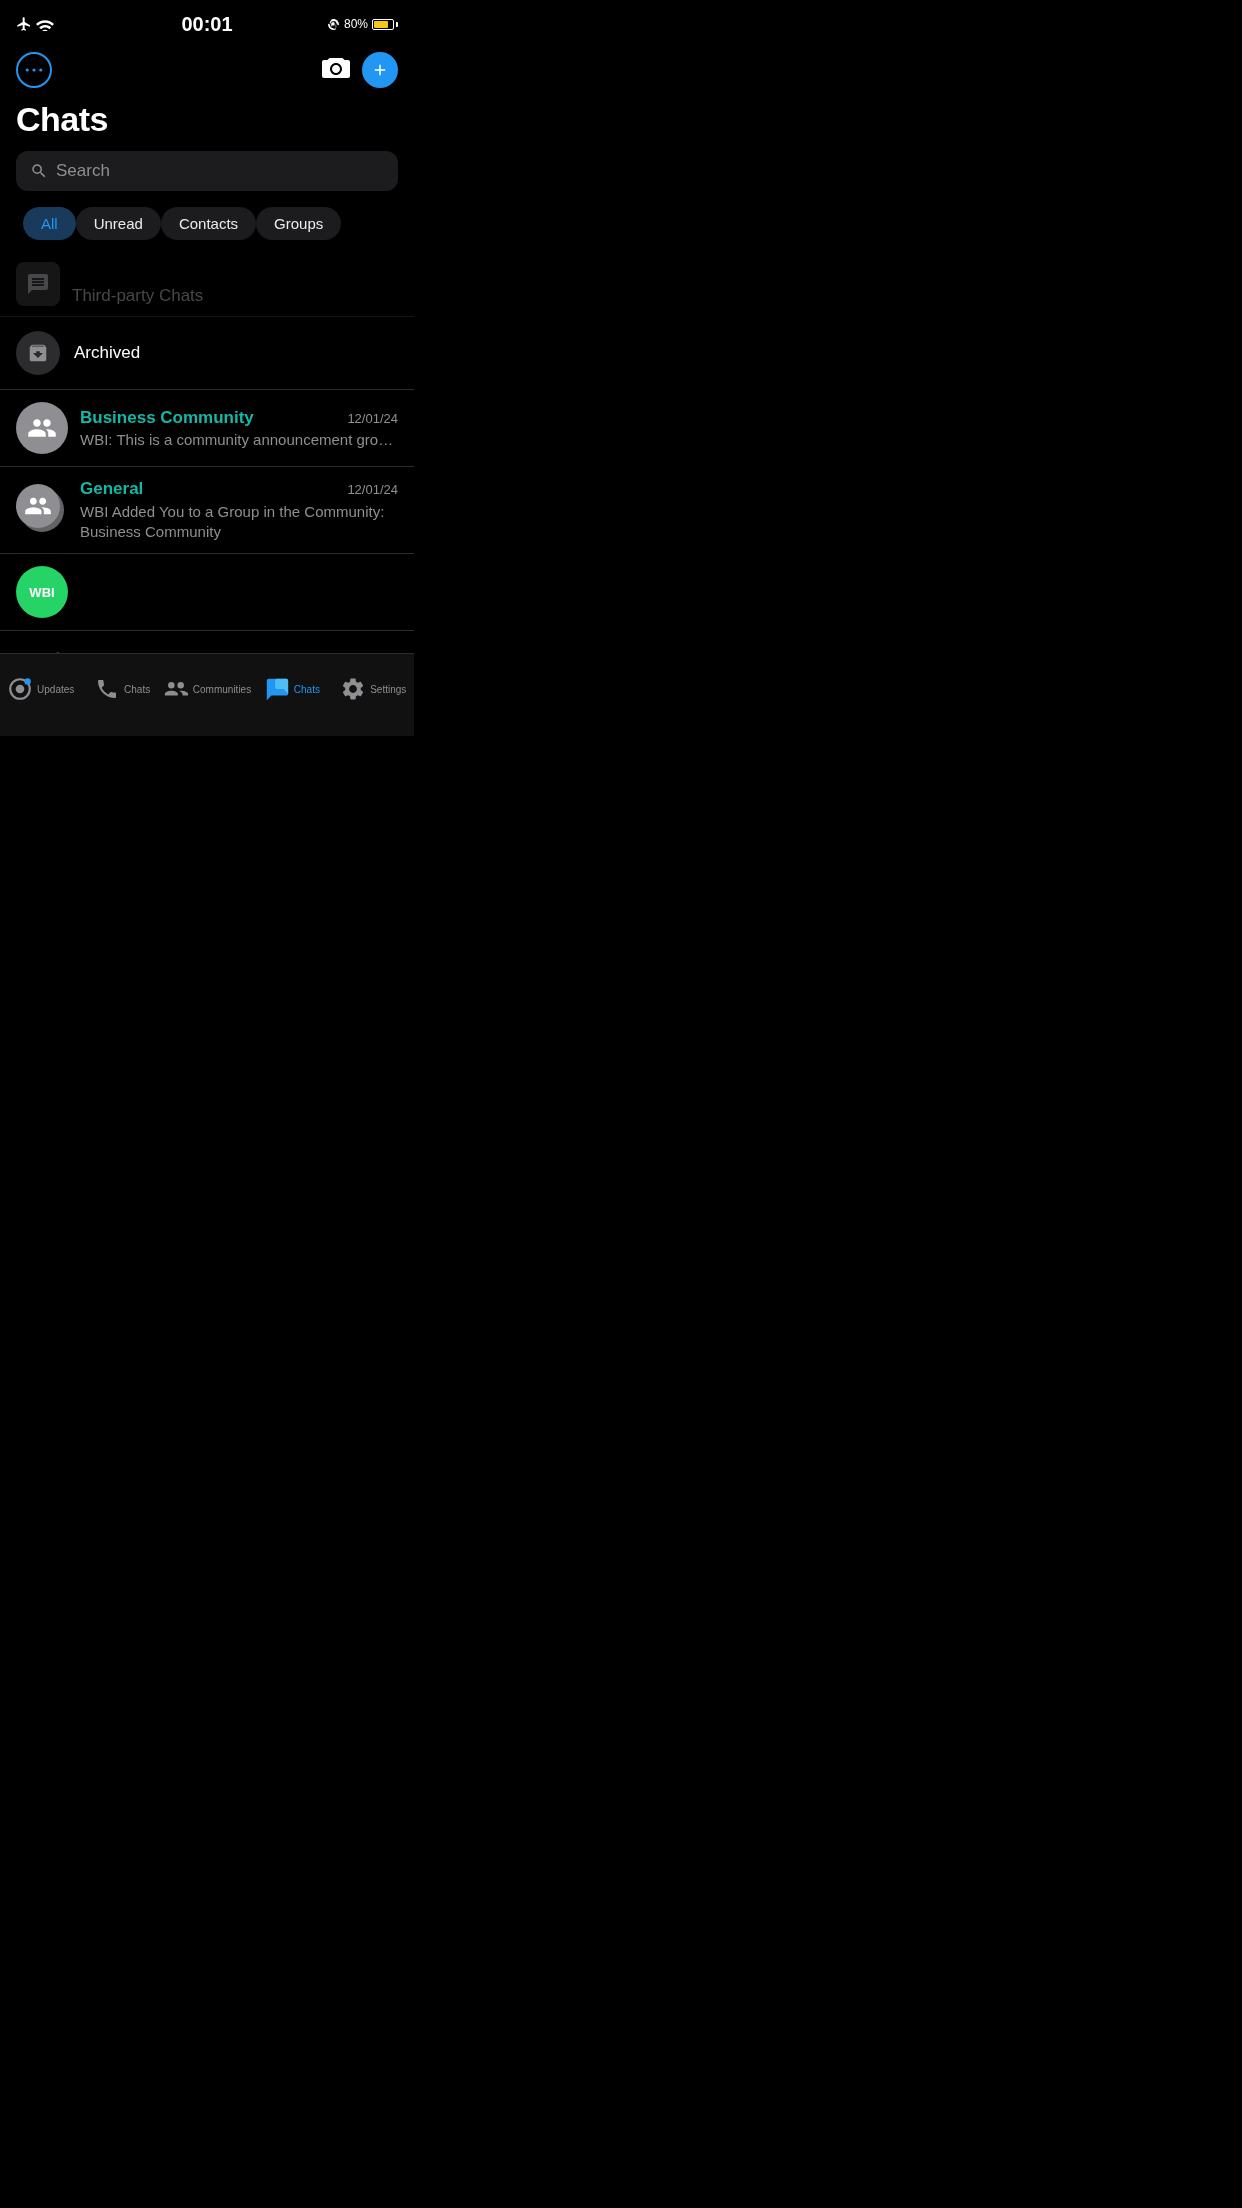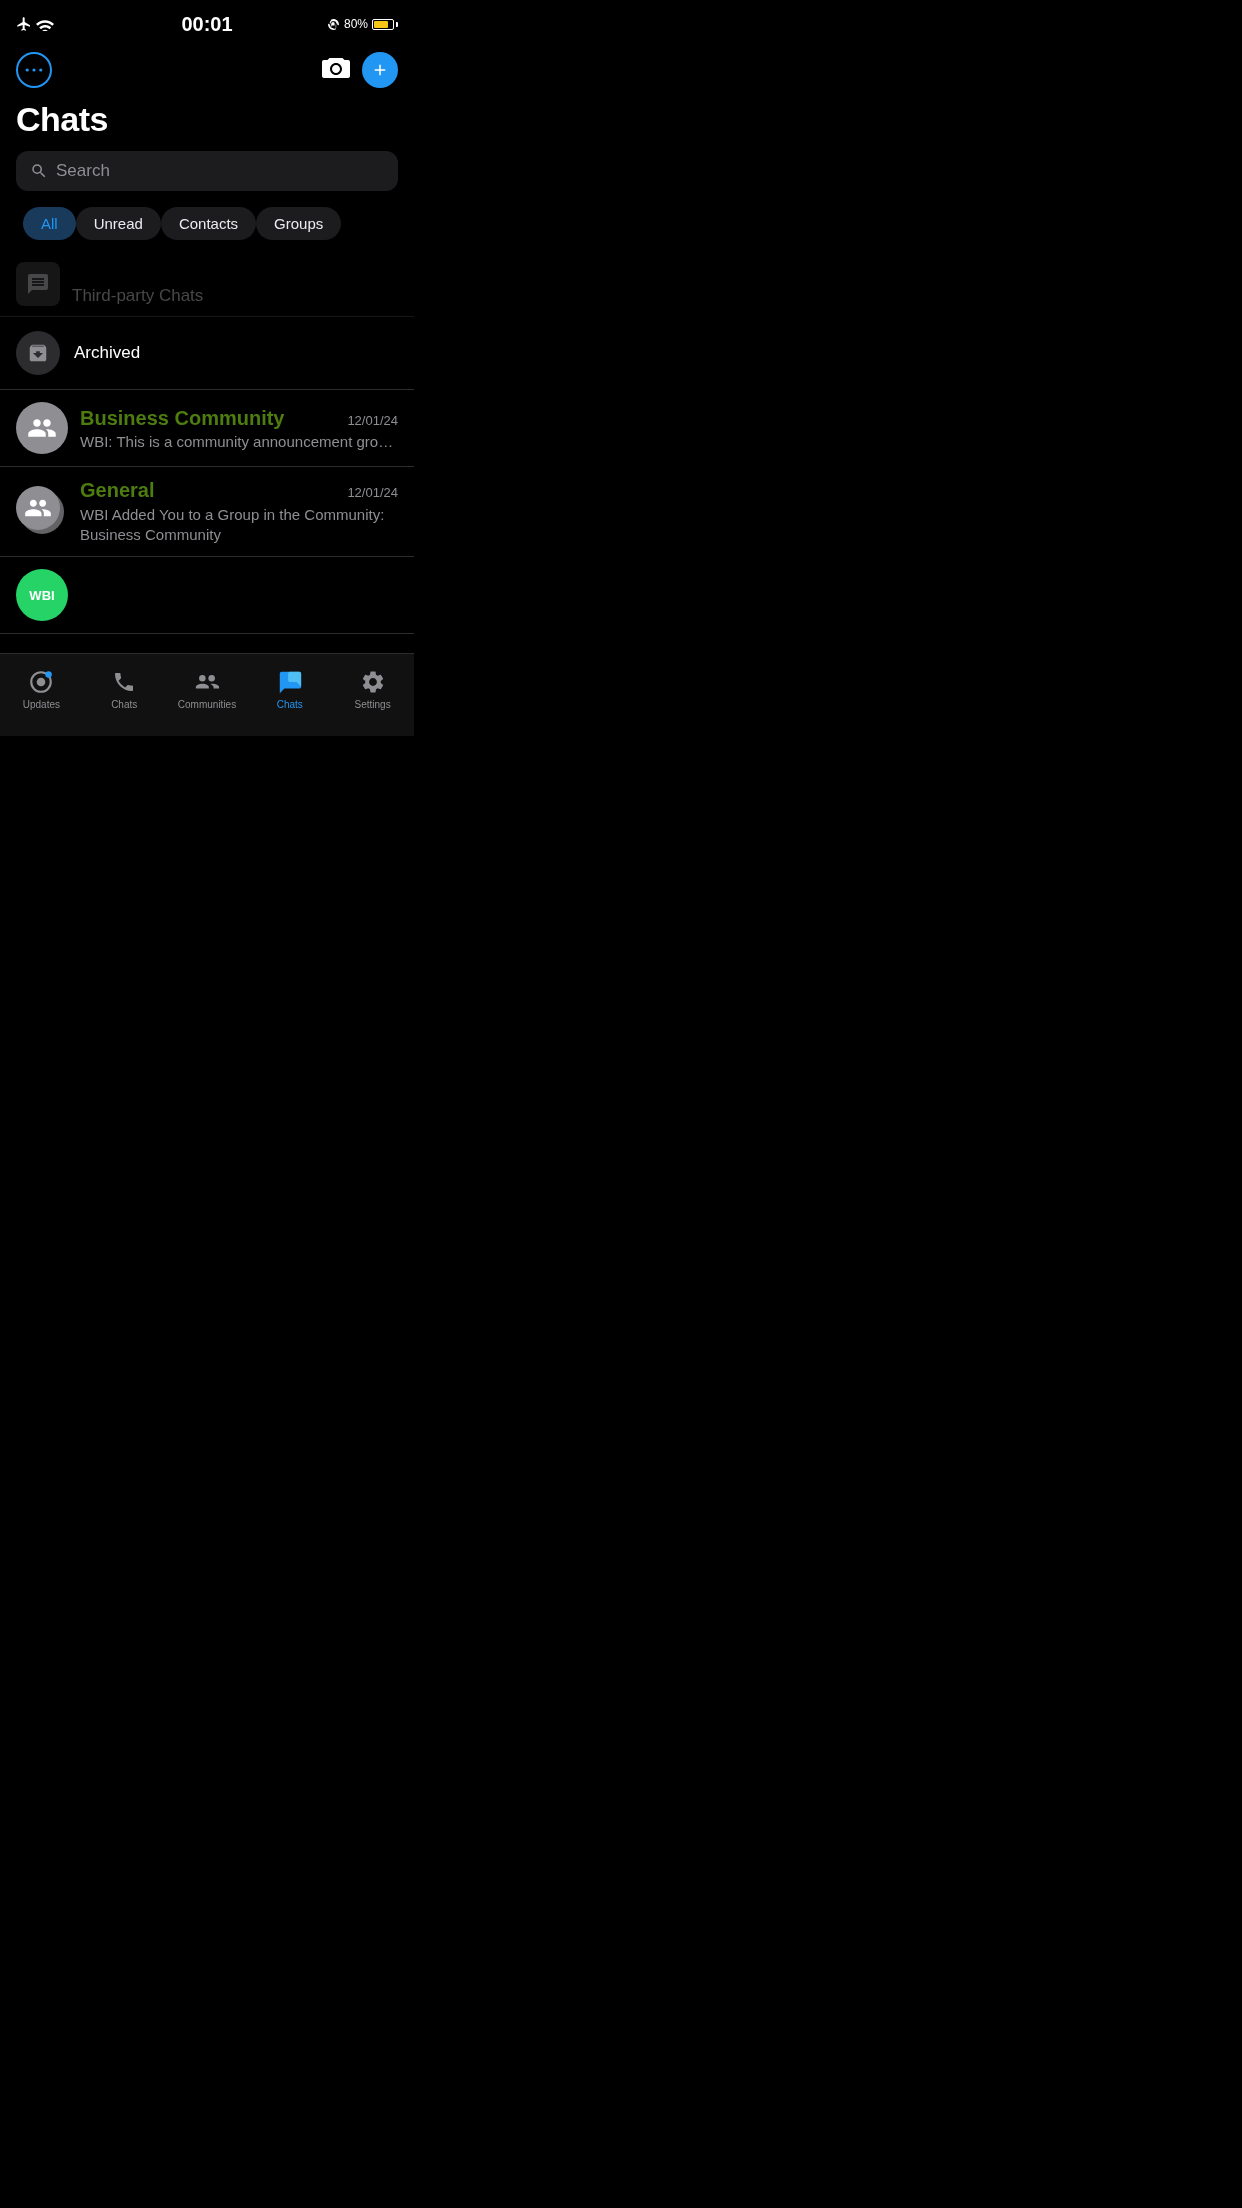--- a/index.html
+++ b/index.html
@@ -284,23 +284,23 @@
       flex: 1;
       min-width: 0;
     }
     .chat-header-row {
       display: flex;
       justify-content: space-between;
       align-items: baseline;
       margin-bottom: 3px;
     }
     .chat-name {
-      font-size: 20px;
+      font-size: 17px;
       font-weight: 600;
-      color: #4d7c0f;
+      color: #14b8a6;
       white-space: nowrap;
       overflow: hidden;
       text-overflow: ellipsis;
     }
     .chat-date {
       font-size: 13px;
       color: #8e8e93;
       white-space: nowrap;
       margin-left: 8px;
     }
@@ -347,21 +347,21 @@
       right: 0;
       background: #111;
       border-top: 0.5px solid #2c2c2e;
       display: flex;
       height: 83px;
       padding-bottom: 20px;
     }
     .tab-item {
       flex: 1;
       display: flex;
-      flex-direction: column;
+      flex-direction: row;
       align-items: center;
       justify-content: center;
       gap: 4px;
       cursor: pointer;
       padding-top: 8px;
     }
     .tab-label {
       font-size: 10px;
       color: #8e8e93;
     }

